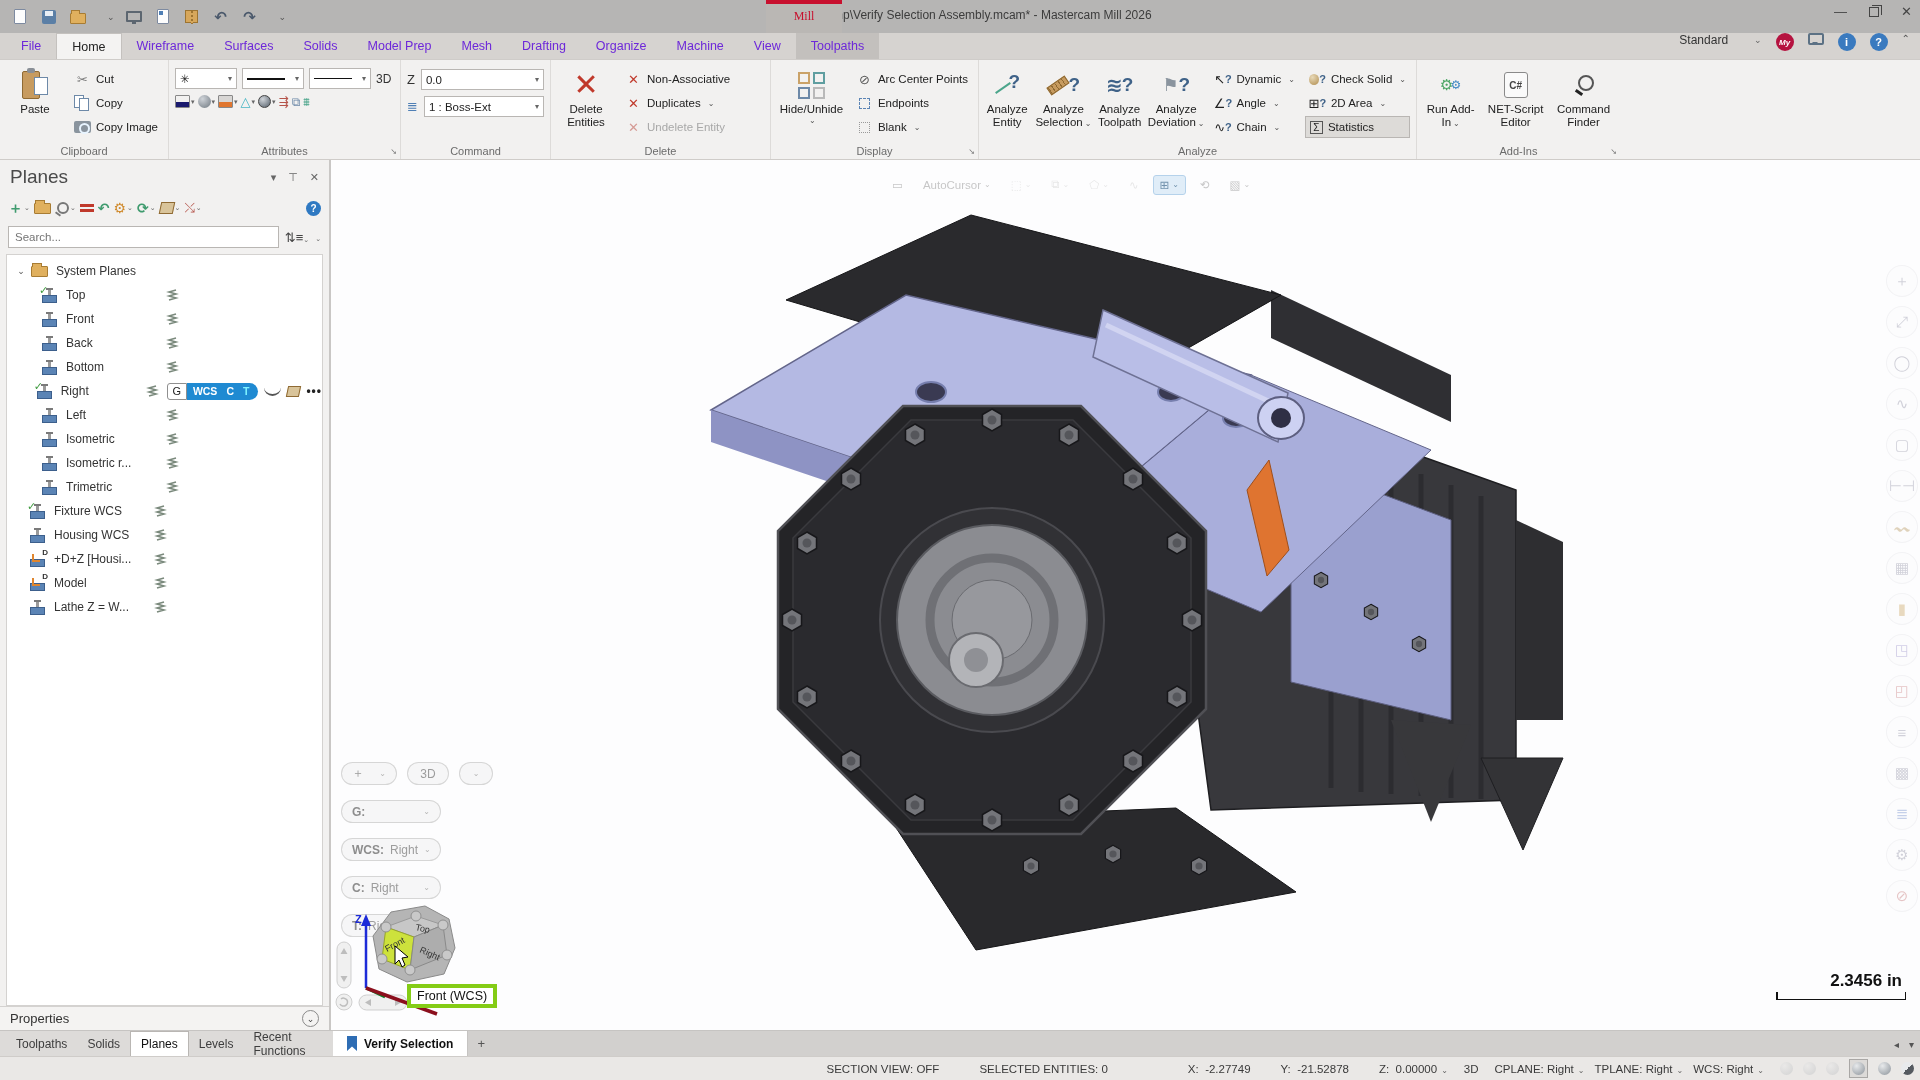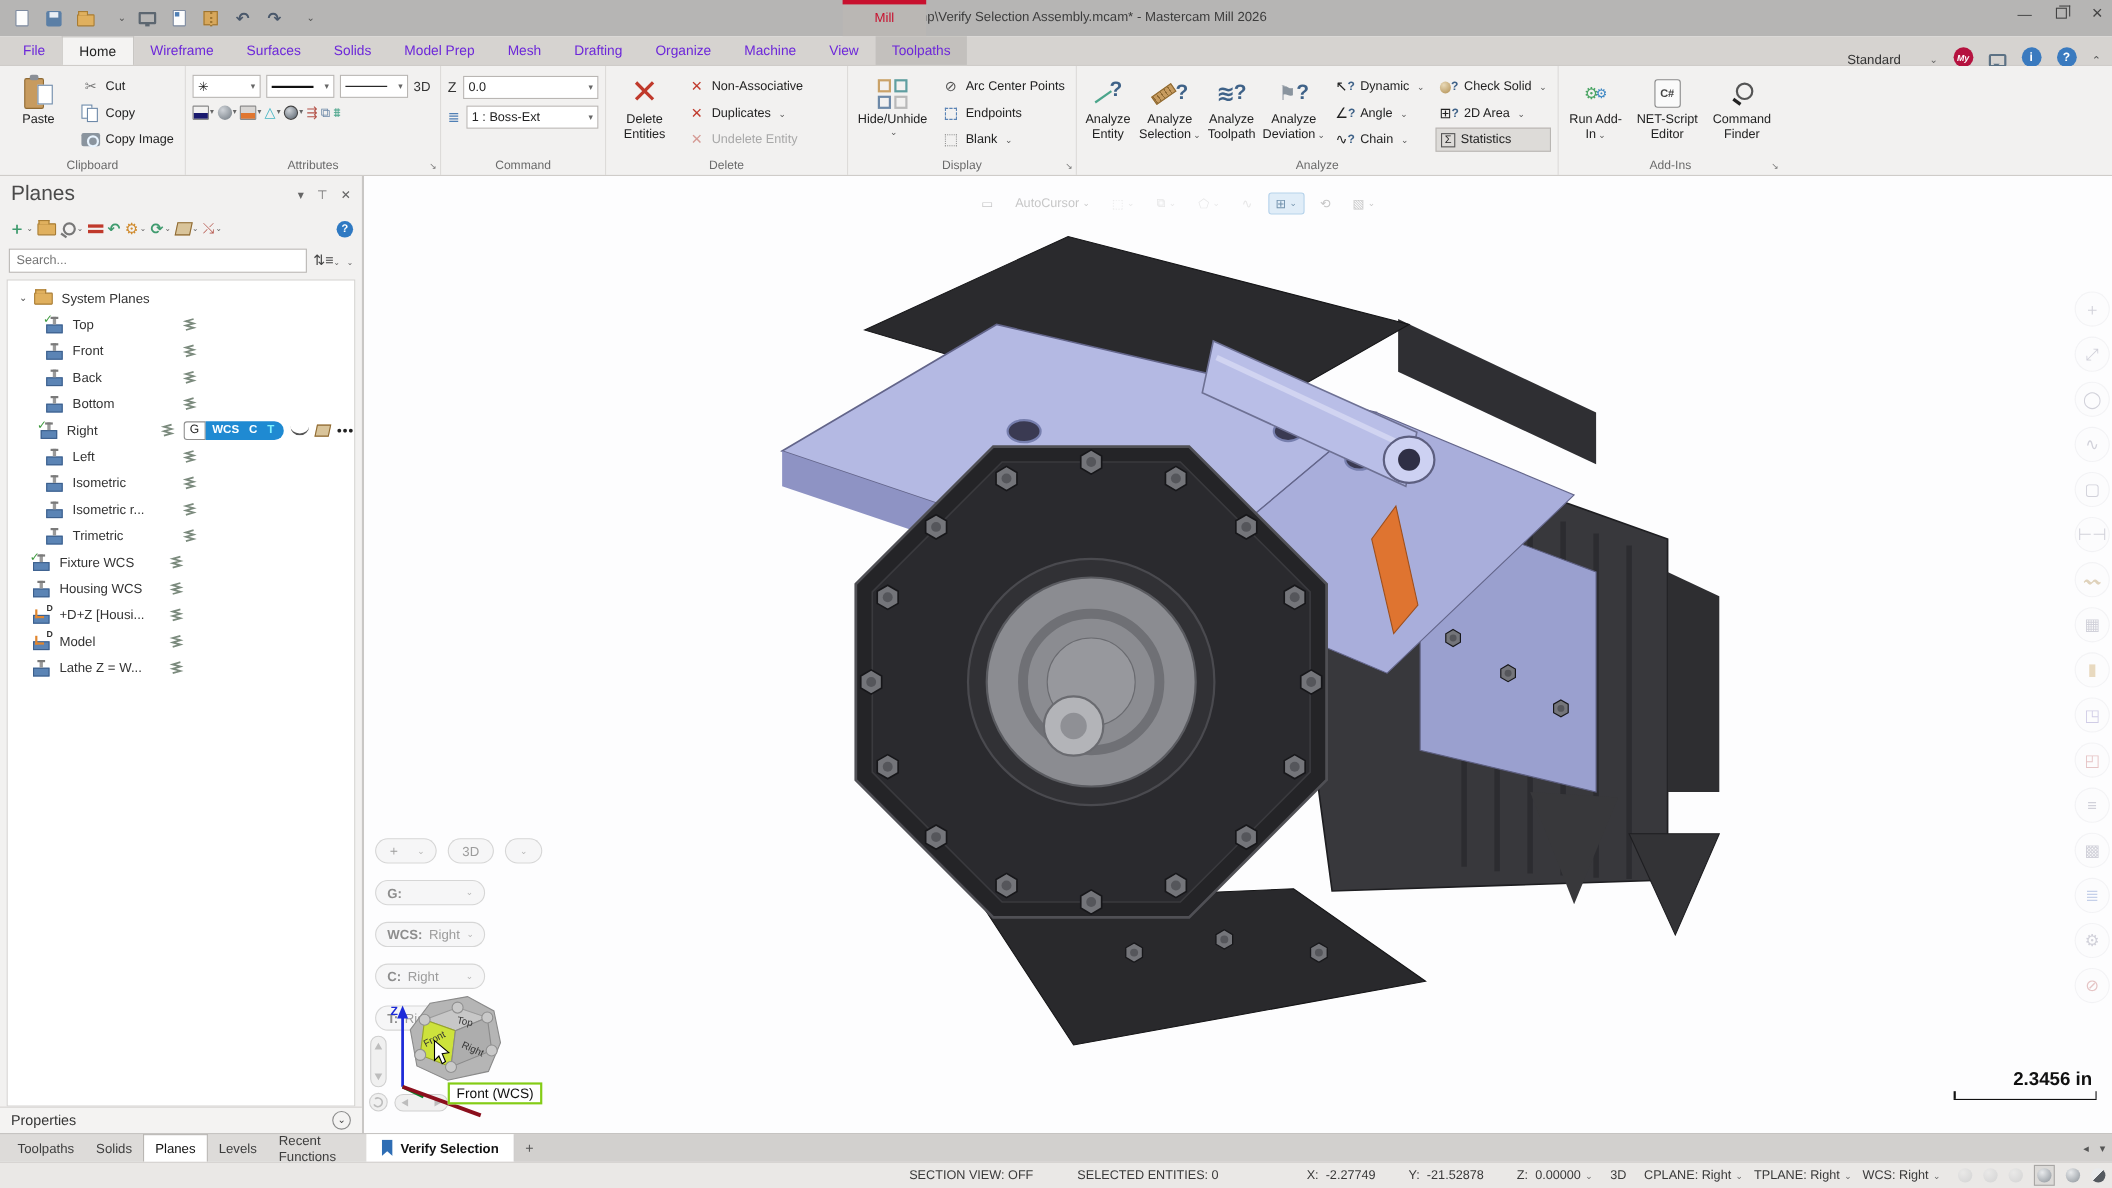--- a/index.html
+++ b/index.html
@@ -22,30 +22,30 @@
   .qi .zipbox{width:13px;height:13px;background:#d7a75b;border:1px solid #9d7430;position:relative;}
   .qi .zipbox::after{content:"";position:absolute;left:5px;top:0;width:2px;height:13px;background:repeating-linear-gradient(#9d7430 0 2px,#d7a75b 2px 4px);}
   .qa .caret { font-size:9px; color:#555; }
   .undo{color:#3f6ea5;font-size:17px;font-weight:bold;}
   .redo{color:#9b9b9b;font-size:17px;font-weight:bold;}
   .title-text { position:absolute; left:0; right:0; top:8px; text-align:center; color:#3c3c3c; font-size:12px; pointer-events:none;}
   .winbtns { position:absolute; right:8px; top:4px; display:flex; gap:22px; align-items:center; color:#444; }
   .winbtns span { font-size:13px; cursor:default; }
   .wb-max{ width:10px;height:10px;border:1px solid #444; position:relative;}
   .wb-max::before{content:"";position:absolute;left:2px;top:-3px;width:9px;height:9px;border:1px solid #444;border-left:none;border-bottom:none;}
-  .millchip { position:absolute; left:766px; top:0; width:76px; height:33px; background:#bab7b4; text-align:center;}
+  .millchip { position:absolute; left:766px; top:0; width:76px; height:33px; background:#bab7b4; text-align:center;font-family:Liberation Serif, serif;}
   .millchip .stripe { height:4px; background:#c8102e; }
   .millchip .mlabel { color:#c8102e; font-size:12px; margin-top:5px; }
 
   
   .tabrow { position:relative; height:27px; background:#d6d3d0; display:flex; align-items:stretch; padding-left:6px; border-bottom:1px solid #cfccc9;}
   .tab { padding:0 15px; display:flex; align-items:center; font-size:12.5px; color:#6d28d9; cursor:default; }
   .tab.active { background:#f4f3f2; border:1px solid #c4c1be; border-bottom:none; color:#222; }
   .tab.contextual { background:#c3c0bd; }
-  .tabrow-right { position:absolute; right:10px; top:0; height:28px; display:flex; align-items:flex-end; gap:14px; }
+  .tabrow-right { position:absolute; right:10px; top:0; height:28px; display:flex; align-items:flex-start; gap:14px; }
   .ws-select { display:flex; align-items:center; gap:26px; color:#333; font-size:12px; }
   .ws-select .caret{ font-size:9px; color:#666;}
   .tr-ico { width:18px; height:18px; border-radius:50%; display:inline-flex; align-items:center; justify-content:center; font-size:11px; }
   .my { background:#b5123f; color:#fff; font-style:italic; font-weight:bold; font-size:8px;}
   .bubble { width:16px; height:12px; border:2px solid #5c7184; border-radius:2px; position:relative; }
   .bubble::after{content:"";position:absolute;left:2px;bottom:-5px;border:3px solid transparent;border-top-color:#5c7184;}
   .info,.help{ background:#3a7abf; color:#fff; font-weight:bold;}
   .chev-up{ color:#555; font-size:10px;}
 
   
@@ -150,21 +150,21 @@
   .ghb.faint{opacity:.22;}
   .ghb.sel{background:#dcebf7;border:1px solid #a9cbe8;opacity:.85;color:#5b80a0;}
   .ov-combos { position:absolute; left:10px; top:602px; display:flex; flex-direction:column; gap:15px; }
   .pillrow { display:flex; gap:10px; }
   .pill { height:23px; border-radius:12px; background:rgba(242,242,242,.65); border:1px solid rgba(205,205,205,.8);
           display:flex; align-items:center; padding:0 10px; color:#9c9c9c; font-size:12px; gap:6px;}
   .pill b { color:#8d8d8d; font-weight:bold; }
   .pill .caret{font-size:8px;color:#b5b5b5;margin-left:auto;}
   .pill.w95{width:100px;}
   .gizmo { position:absolute; left:4px; top:736px; width:190px; height:130px; }
-  .tooltip { position:absolute; left:72px; top:88px; background:#fff; border:2px solid #84cc16; padding:1px 6px; font-size:12.5px; color:#111; white-space:nowrap;}
+  .tooltip { position:absolute; left:72px; top:88px; background:#fff; border:4px solid #84cc16; padding:1px 6px; font-size:12.5px; color:#111; white-space:nowrap;}
   .scalebar { position:absolute; right:14px; bottom:30px; width:130px; text-align:right; }
   .scalebar .sv { font-size:17px; font-weight:bold; color:#111; padding-right:4px;}
   .scalebar .ln { margin-top:2px; height:7px; border-bottom:1.5px solid #111; position:relative;}
   .scalebar .ln::before,.scalebar .ln::after{content:"";position:absolute;bottom:0;width:1.5px;height:7px;background:#111;}
   .scalebar .ln::before{left:0;} .scalebar .ln::after{right:0;}
   .rtools { position:absolute; right:2px; top:105px; display:flex; flex-direction:column; gap:9px; }
   .rtb { width:32px; height:32px; border-radius:50%; border:1px solid rgba(180,180,190,.35); display:flex; align-items:center; justify-content:center; font-size:15px; color:#8c8ca0; opacity:.38; background:rgba(250,250,252,.5);}
 
   
   .tabstrip { height:26px; background:#dddbd9; border-top:1px solid #c6c4c2; display:flex; align-items:stretch; position:relative;}

